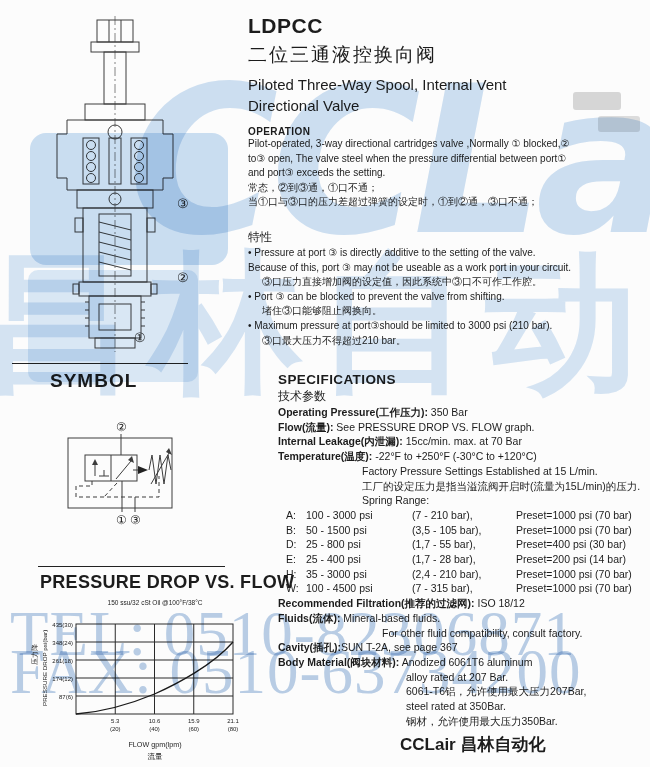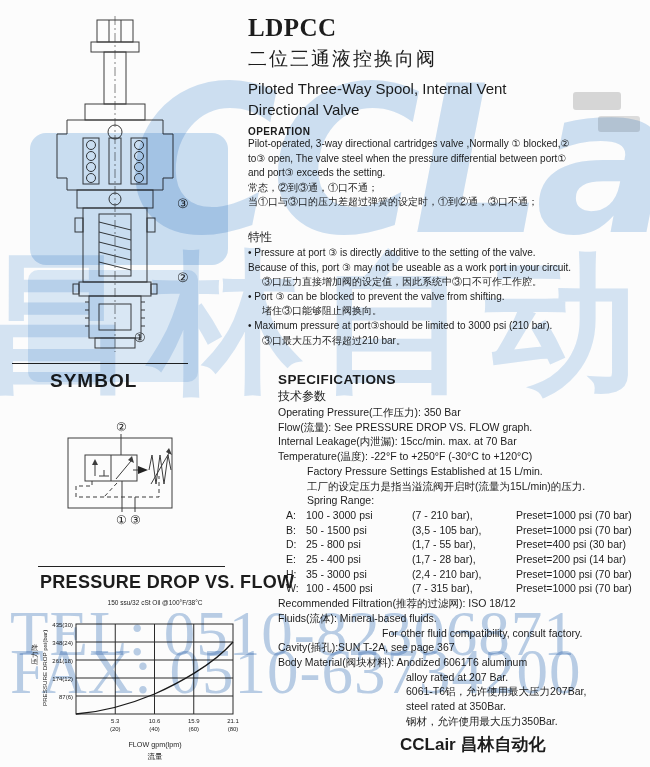--- a/index.html
+++ b/index.html
@@ -1,40 +1,40 @@
 <!DOCTYPE html>
 <html><head>
 <meta charset="utf-8">
 <style>
   html,body{margin:0;padding:0;background:#e9e9e9;}
   .page{position:relative;width:650px;height:767px;background:#fcfcfc;overflow:hidden;
         font-family:"Liberation Sans",sans-serif;color:#1c1c1c;border-right:1px solid #d8d8d8;}
   .abs{position:absolute;}
   
   .hdr{left:248px;top:14px;width:395px;}
-  .hdr-model{font-size:25px;font-weight:bold;letter-spacing:.5px;font-family:Liberation Serif, serif;}
+  .hdr-model{font-size:21px;font-weight:bold;letter-spacing:.5px;}
   .hdr-cn{font-size:19px;margin-top:4px;letter-spacing:2px;}
   .hdr-en{font-size:15px;line-height:21px;margin-top:6px;}
   
   .sec-h{font-size:10px;font-weight:bold;letter-spacing:.4px;}
   .sec-sub{font-size:12px;margin-top:1px;}
   
   .txt{font-size:10px;line-height:14.6px;}
   .op{left:248px;top:126px;width:398px;}
   .ft{left:248px;top:228px;width:400px;}
   .ft .ind{margin-left:14px;}
   
   .rule{border-top:1.6px solid #222;height:0;}
   .sym-rule{left:12px;top:363px;width:176px;}
   .sym-h{left:50px;top:370px;font-size:19px;font-weight:600;letter-spacing:1px;text-align:center;}
   
   .specs{left:278px;top:372px;width:366px;}
   .spec-line{font-size:10.5px;line-height:14.7px;}
-  .spec-line b{font-weight:normal;}
-  .ind1{padding-left:29px;}
+  .spec-line b{font-weight:bold;}
+  .ind1{margin-left:55px;padding-left:29px;}
   .ind2{margin-left:92px;padding-left:12px;}
   .ind3{margin-left:128px;}
   .spring-row{display:flex;font-size:10.5px;line-height:14.7px;margin-left:8px;}
   .sr-code{width:20px;}
   .sr-psi{width:106px;}
   .sr-bar{width:104px;}
   .sr-preset{flex:1;}
   
   .chart-rule{left:38px;top:566px;width:187px;}
   .chart-h{left:40px;top:572px;font-size:18px;font-weight:bold;letter-spacing:.3px;}

